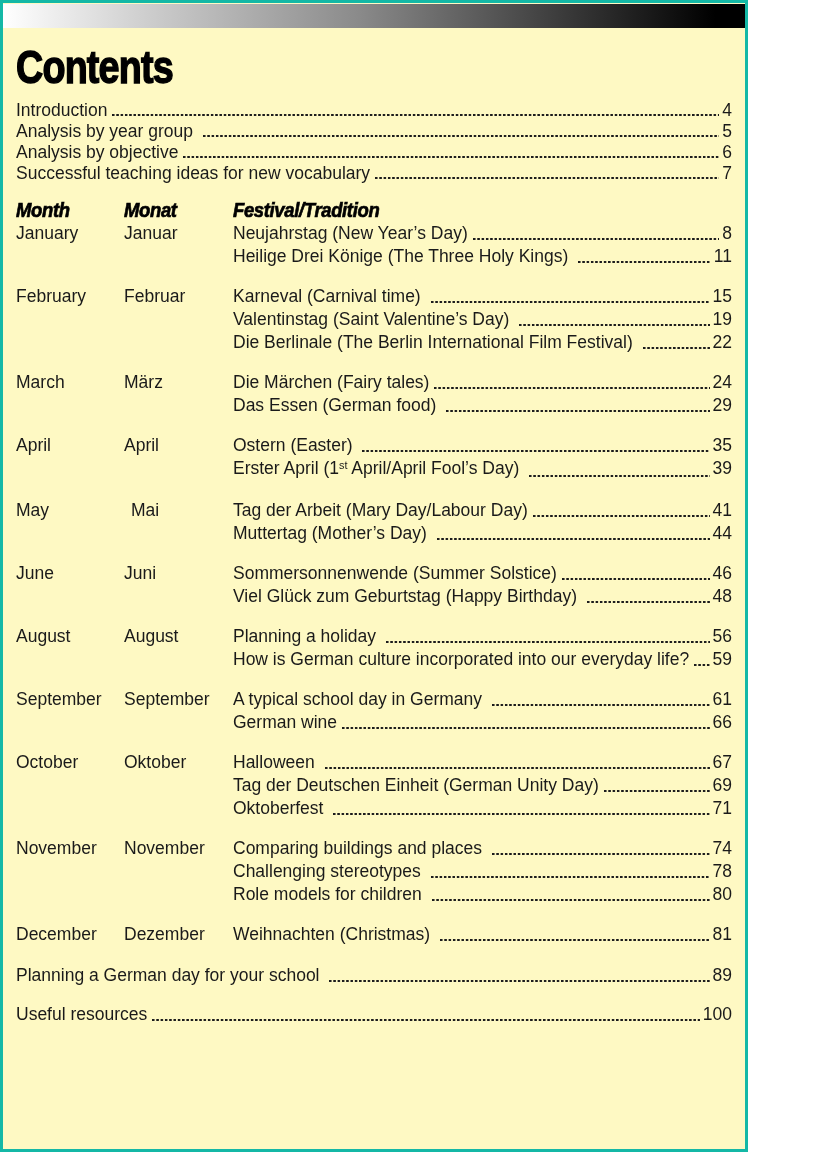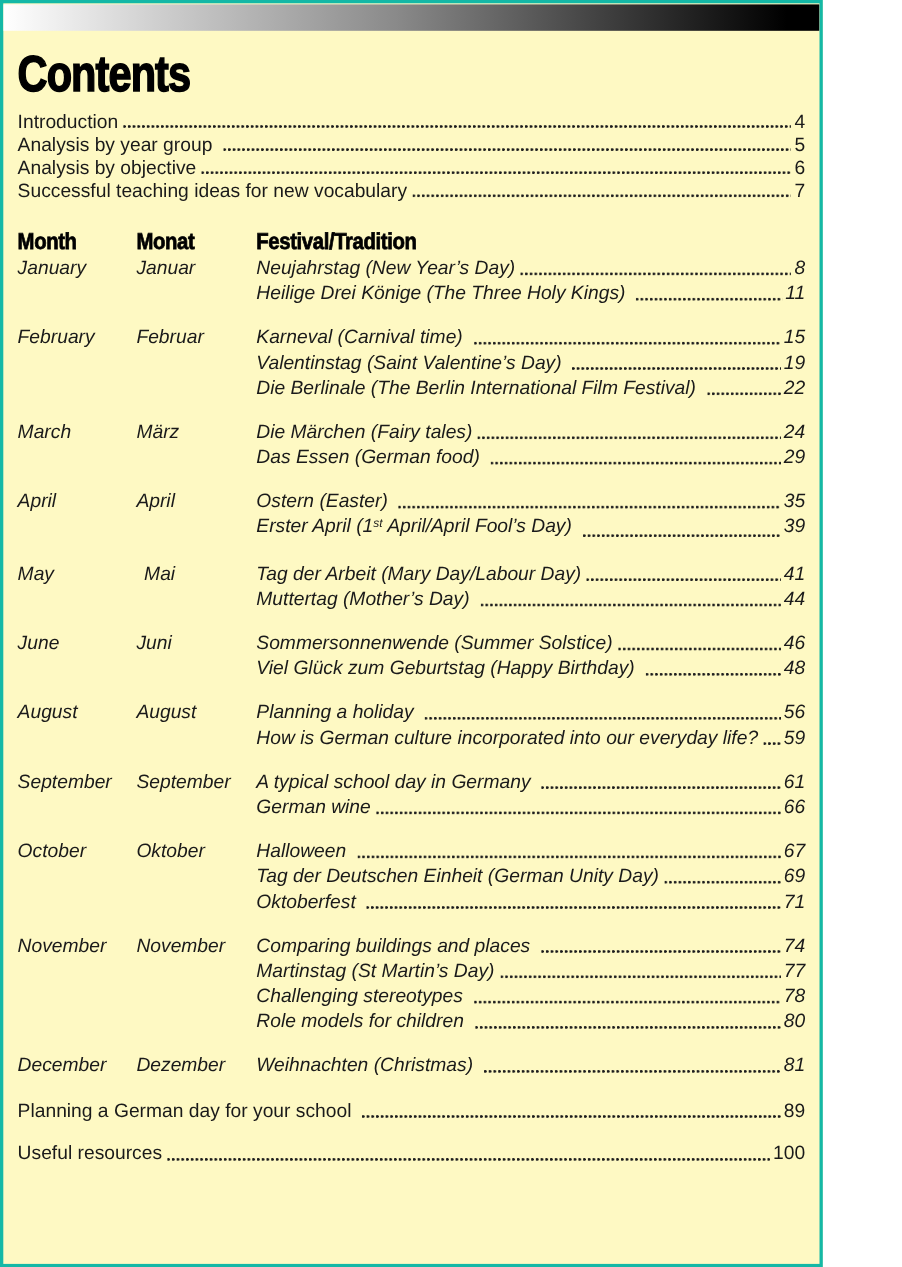--- a/index.html
+++ b/index.html
@@ -70,40 +70,40 @@
     vertical-align: baseline;
     position: relative;
     top: -0.45em;
   }
 
   
   .table-header {
     display: grid;
     grid-template-columns: 108px 109px 1fr;
     padding: 0 13px;
-    margin-top: 24px;
+    margin-top: 14px;
     line-height: 24px;
+    font-style: italic;
   }
   .table-header .hdr {
     font-size: 21px;
     font-weight: 700;
     letter-spacing: -0.4px;
     transform: scaleX(0.88);
     transform-origin: left center;
     -webkit-text-stroke: 0.7px #000000;
     color: #000000;
     white-space: nowrap;
   }
   .months {}
   .month-group {
     display: grid;
     grid-template-columns: 108px 109px 1fr;
     padding: 0 13px;
     margin-top: 17px;
-    font-style: italic;
   }
   .month-group.first { margin-top: 0; }
   .month-cell, .monat-cell {
     font-size: 17.5px;
     line-height: 23px;
     white-space: nowrap;
   }
   .monat-cell.indented { padding-left: 7px; }
   .entries { min-width: 0; }
 
@@ -306,25 +306,20 @@
       <div class="month-group">
         <div class="month-cell">November</div>
         <div class="monat-cell">November</div>
         <div class="entries">
           <div class="toc-row">
             <span class="entry-title">Comparing buildings and places </span>
             <span class="leader"></span>
             <span class="pagenum">74</span>
           </div>
           <div class="toc-row">
-            <span class="entry-title">Martinstag (St Martin’s Day)</span>
-            <span class="leader"></span>
-            <span class="pagenum">77</span>
-          </div>
-          <div class="toc-row">
             <span class="entry-title">Challenging stereotypes </span>
             <span class="leader"></span>
             <span class="pagenum">78</span>
           </div>
           <div class="toc-row">
             <span class="entry-title">Role models for children </span>
             <span class="leader"></span>
             <span class="pagenum">80</span>
           </div>
         </div>

